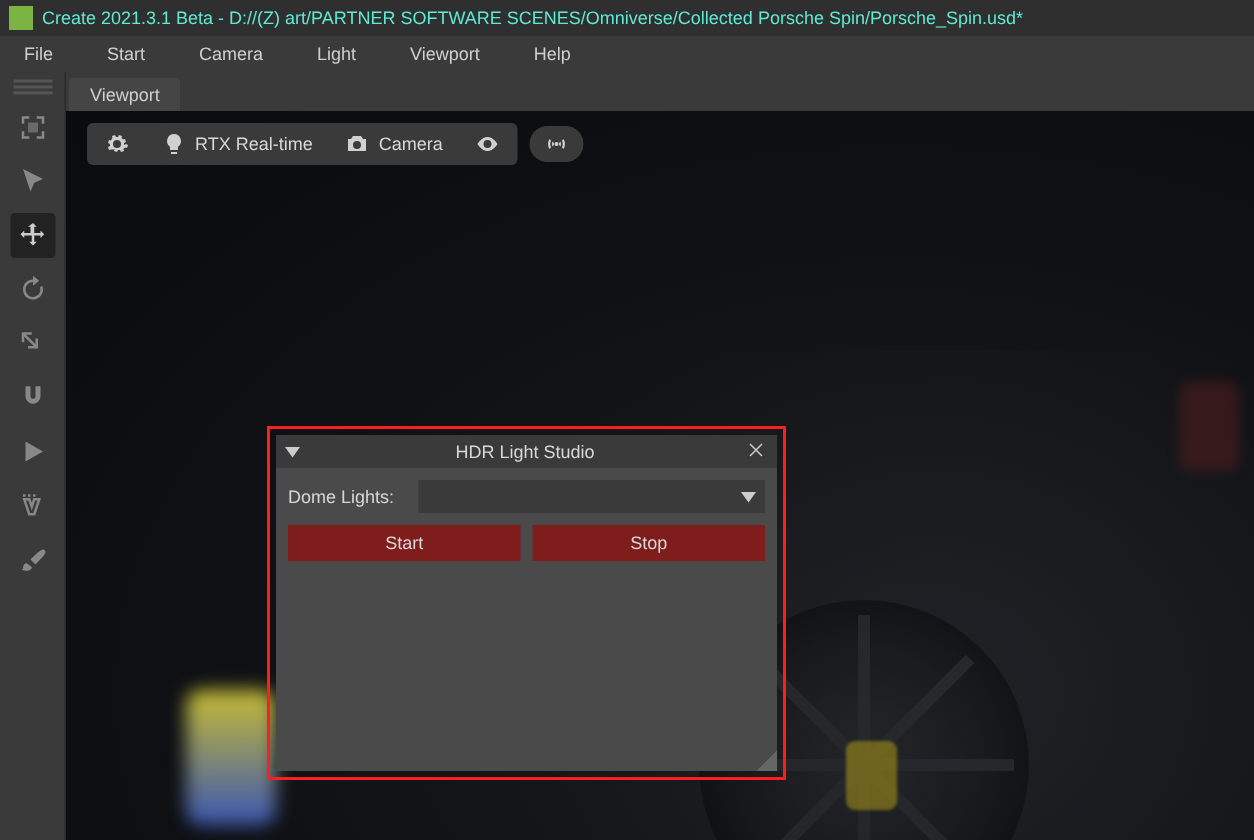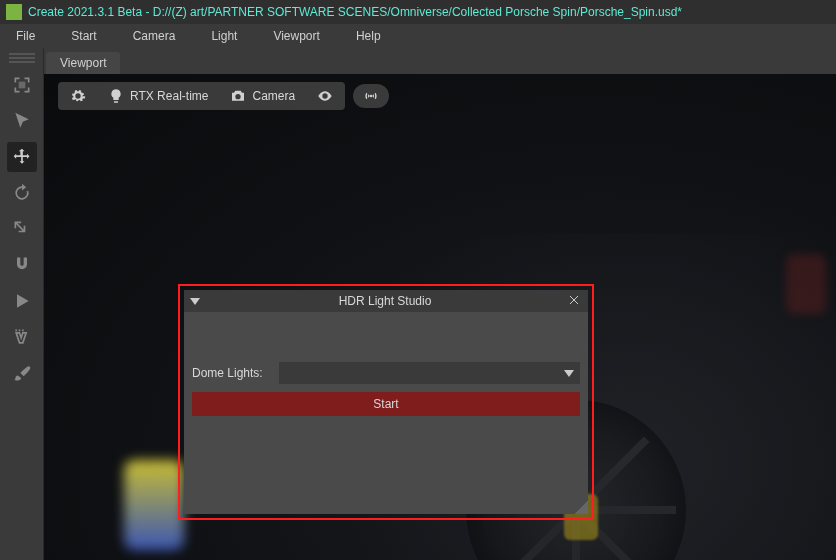--- a/index.html
+++ b/index.html
@@ -33,28 +33,28 @@
 .headlight { position:absolute; left:80px; bottom:10px; width:60px; height:90px; background: linear-gradient(180deg, rgba(255,240,60,0.9), rgba(80,120,255,0.8)); filter: blur(6px); opacity:0.85; border-radius:10px; }
 .caliper { position:absolute; right:238px; bottom:20px; width:34px; height:46px; background:#b8a016; opacity:0.5; border-radius:6px; filter:blur(1px);}
 .redhint { position:absolute; right:10px; top:180px; width:40px; height:60px; background:#5a1f1f; opacity:0.5; filter:blur(4px); border-radius:8px;}
 
 .vp-toolbar { position: absolute; top: 8px; left: 14px; display: flex; align-items: center; gap: 8px; z-index: 5; }
 .pill-group { background: #3a3a3a; border-radius: 4px; display: flex; align-items: center; padding: 2px; gap:2px; }
 .vp-btn { display: flex; align-items: center; gap: 6px; color: #d8d8d8; font-size: 12px; padding: 4px 10px; border-radius: 3px; cursor: pointer; }
 .vp-icon { width:16px; height:16px; fill:#d0d0d0; }
 .live-pill { background: #3a3a3a; border-radius: 12px; padding: 4px 10px; color:#d8d8d8; display:flex; align-items:center; }
 
-.panel-wrap { position: absolute; left: 134px; top: 210px; width: 416px; height: 236px; border: 2px solid #ff1e1e; z-index: 10; }
+.panel-wrap { position: absolute; left: 134px; top: 210px; width: 346px; height: 236px; border: 2px solid #ff1e1e; z-index: 10; }
 .panel { position:absolute; inset:4px; background: #4a4a4a; display:flex; flex-direction:column; }
 .panel-header { height: 22px; background: #3a3a3a; display:flex; align-items:center; padding: 0 6px; color:#d8d8d8; font-size:12px; }
 .panel-header .tri { width:0;height:0;border-left:5px solid transparent;border-right:5px solid transparent;border-top:7px solid #ccc; margin-right:4px; cursor:pointer;}
 .panel-header .title { flex:1; text-align:center; }
 .panel-header .close { cursor:pointer; color:#ccc; font-size:14px; padding:0 2px; }
 .panel-body { padding: 8px; display:flex; flex-direction:column; gap:8px; flex:1; position:relative;}
-.row { display:flex; align-items:center; gap:16px;margin-top:42px; }
+.row { display:flex; align-items:center; gap:16px; }
 .row label { color:#d8d8d8; font-size:12px; white-space:nowrap; }
 .dropdown { flex:1; height:22px; background:#3a3a3a; border:none; display:flex; align-items:center; justify-content:flex-end; padding:0 6px; cursor:pointer;}
 .dropdown .chev { width:0;height:0;border-left:5px solid transparent;border-right:5px solid transparent;border-top:7px solid #ccc;}
 .btn-row { display:flex; gap:8px; }
 .btn { flex:1; height:24px; background:#7f1d1d; color:#d8d8d8; font-size:12px; display:flex; align-items:center; justify-content:center; cursor:pointer; border:none;}
 .resize-grip { position:absolute; right:0; bottom:0; width:14px; height:14px; background: linear-gradient(135deg, transparent 50%, #666 50%); cursor: se-resize;}
 </style>
 </head>
 <body>
 
@@ -196,20 +196,21 @@
           <div class="panel-body">
             <div class="row">
               <label>Dome Lights:</label>
               <div class="dropdown">
                 <span></span>
                 <div class="chev"></div>
               </div>
             </div>
             <div class="btn-row">
               <button class="btn">Start</button>
+              <button class="btn">Stop</button>
             </div>
             <div class="resize-grip"></div>
           </div>
         </div>
       </div>
 
     </div>
   </div>
 </div>
 

